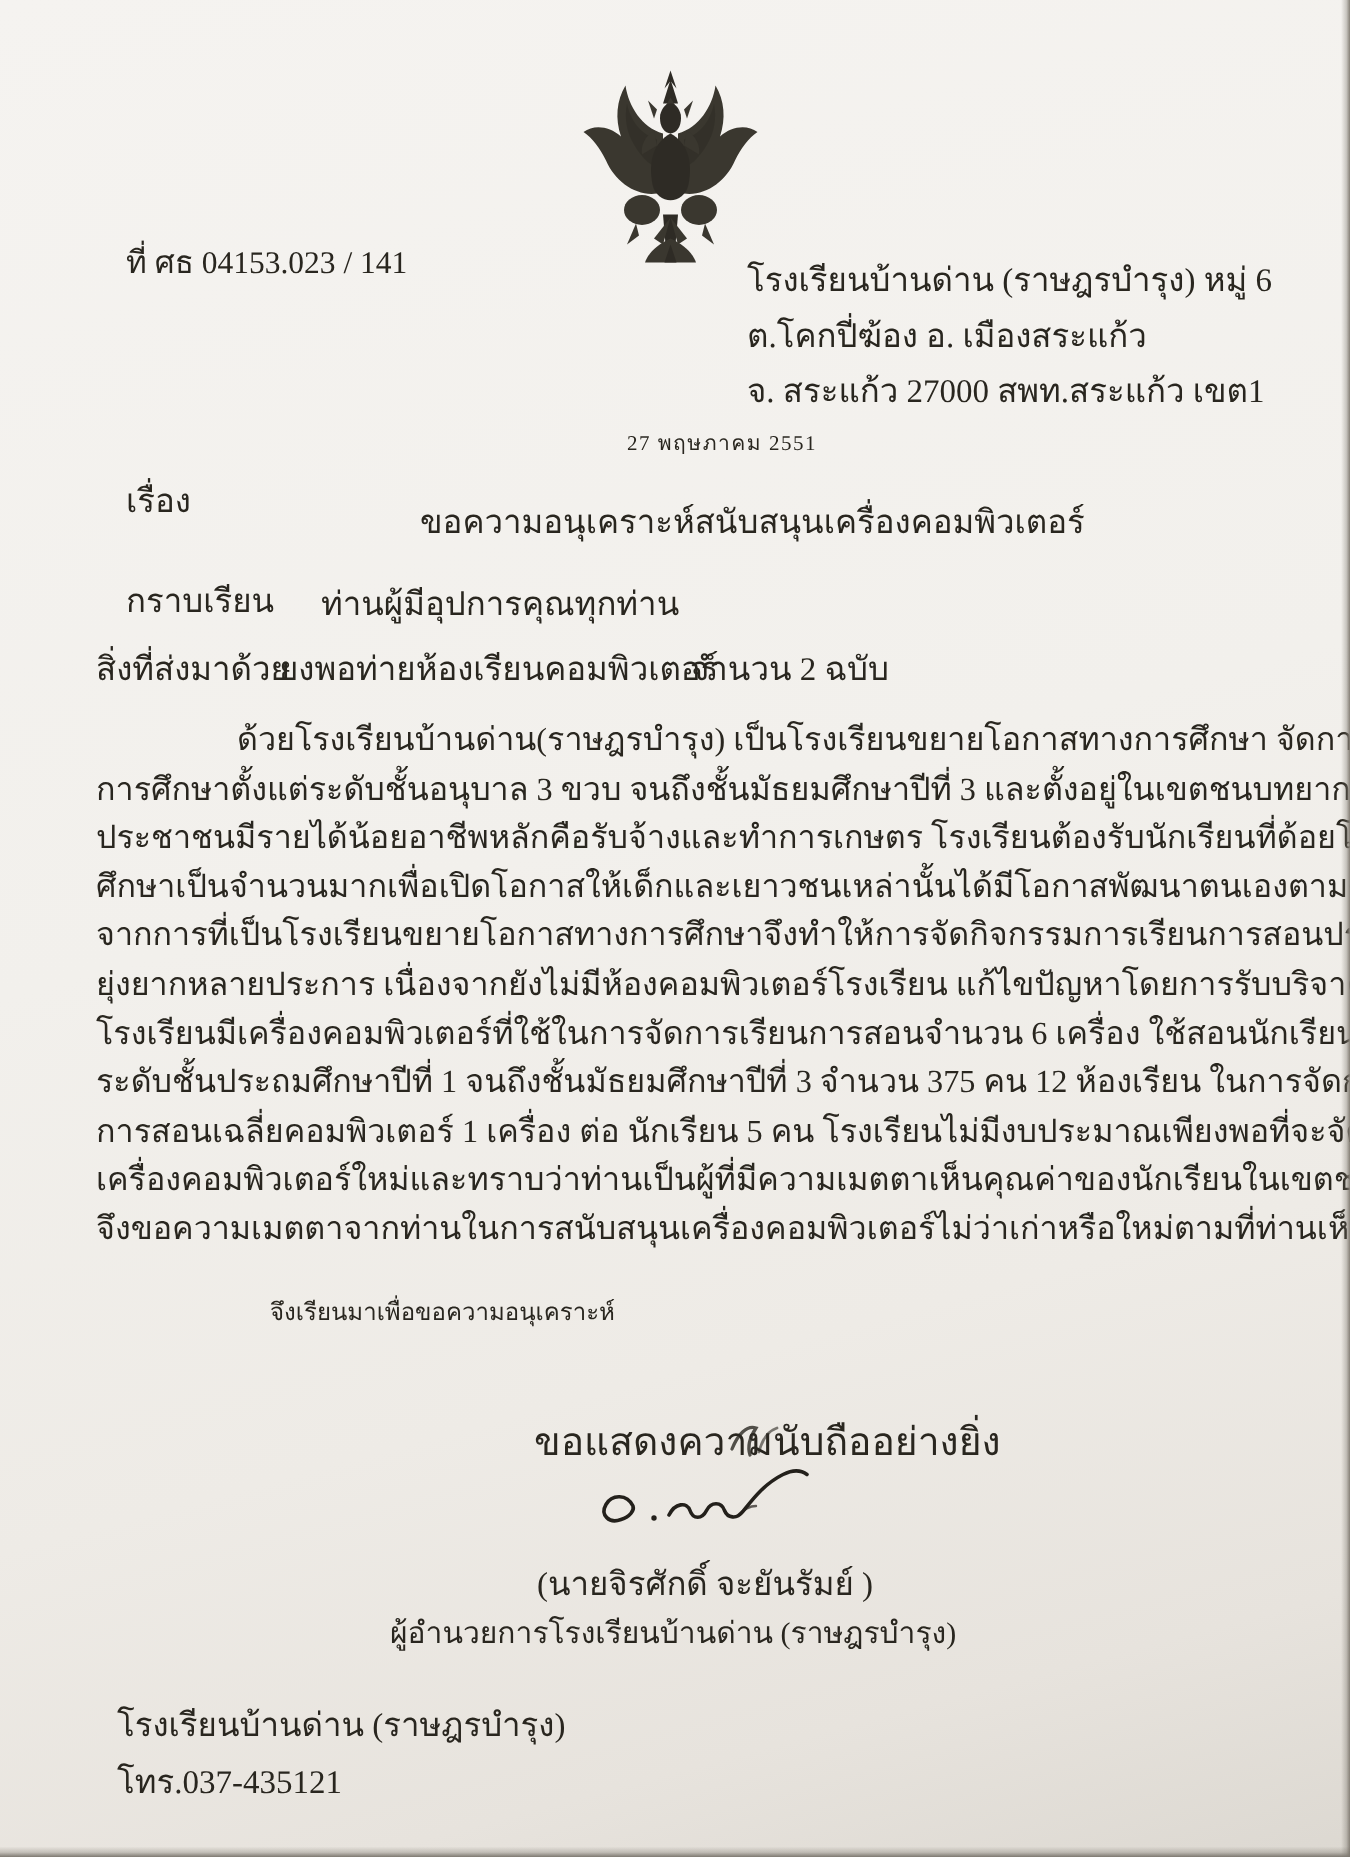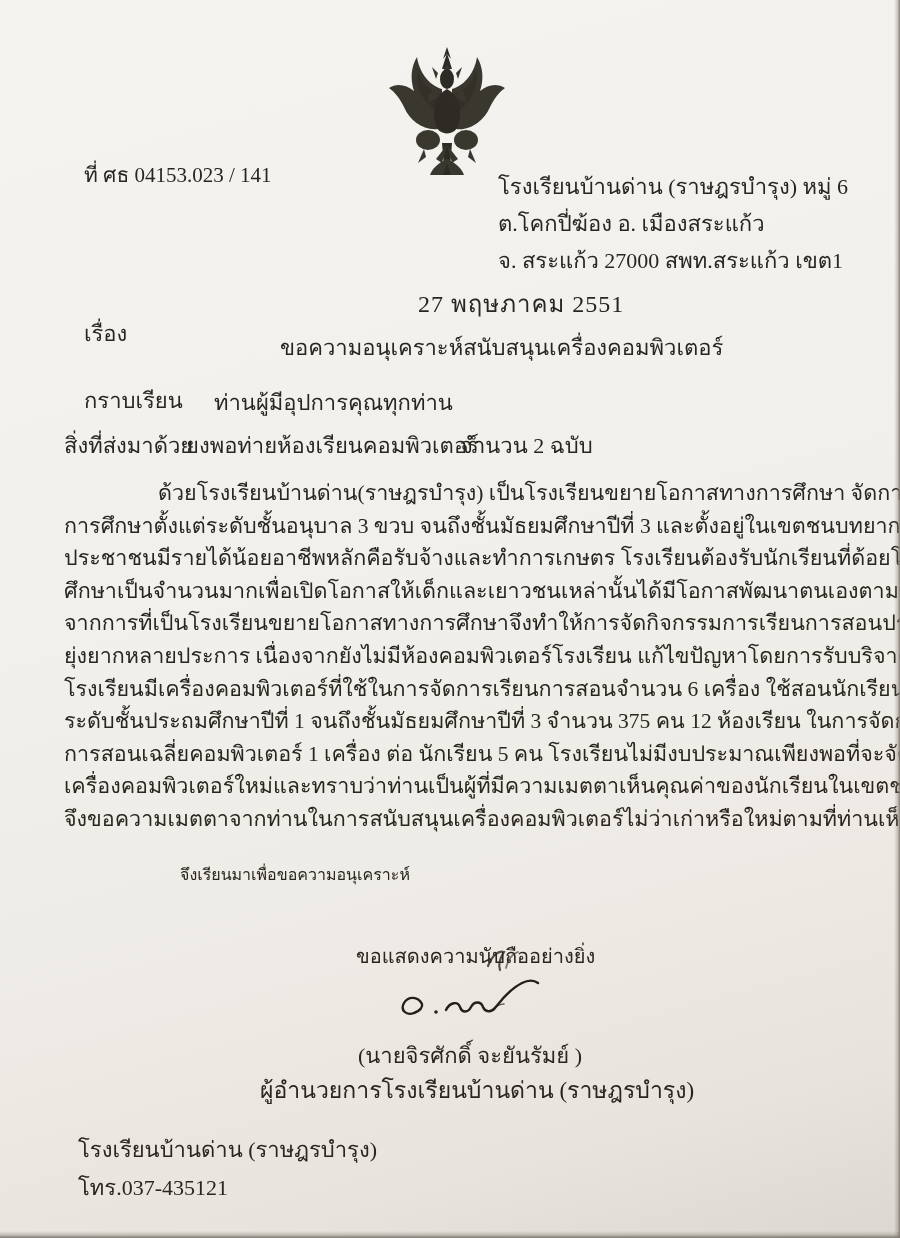--- a/index.html
+++ b/index.html
@@ -22,47 +22,47 @@
 
   .abs { position:absolute; white-space:nowrap; }
 
   .emblem { position:absolute; left:372px; top:46px; width:150px; height:132px; }
 
   .ref { left:84px; top:158px; font-size:21px; }
 
   .addr { left:498px; top:156px; font-size:22px; line-height:37px;margin-top:12px; }
   .addr div { white-space:nowrap; }
 
-  .date { left:418px; top:284px; font-size:24px; letter-spacing:1px; }
+  .date { left:418px; top:284px; font-size:14px; letter-spacing:1px; }
 
   .row-label { font-size:22px; }
   .subject-label { left:84px; top:316px;text-align:center; }
   .subject-text  { left:240px; top:330px;margin-left:40px; }
   .salut-label   { left:84px; top:383px; }
   .salut-text    { left:214px; top:385px; }
   .attach-label  { left:64px; top:428px; }
   .attach-text   { left:186px; top:428px; }
   .attach-count  { left:460px; top:428px; }
 
   .body-block {
     position:absolute; left:64px; top:477px; width:800px;
     font-size:21.5px; line-height:32.6px;
   }
   .body-block .line { white-space:nowrap; }
   .body-block .indent { padding-left:94px; }
 
   .closing { left:180px; top:862px; font-size:16px; }
 
-  .respect { left:356px; top:940px; font-size:20px; }
+  .respect { left:356px; top:940px; font-size:26px; }
 
   .sig-svg { position:absolute; left:392px; top:976px; width:160px; height:58px; }
   .smudge-svg { position:absolute; left:478px; top:936px; width:60px; height:36px; }
 
   .signer-name  { position:absolute; left:300px; top:1038px; width:340px; text-align:center; font-size:22px; white-space:nowrap; }
-  .signer-title { position:absolute; left:260px; top:1072px; width:420px; text-align:right; font-size:23px; white-space:nowrap; }
+  .signer-title { position:absolute; left:260px; top:1072px; width:420px; text-align:left; font-size:20px; white-space:nowrap; }
 
   .footer-school { left:78px; top:1132px; font-size:22px; }
   .footer-phone  { left:78px; top:1170px; font-size:22px; }
 
   .ink { fill:#3a372f; }
   .ink2 { fill:#2e2b25; }
 </style>
 </head>
 <body>
 

